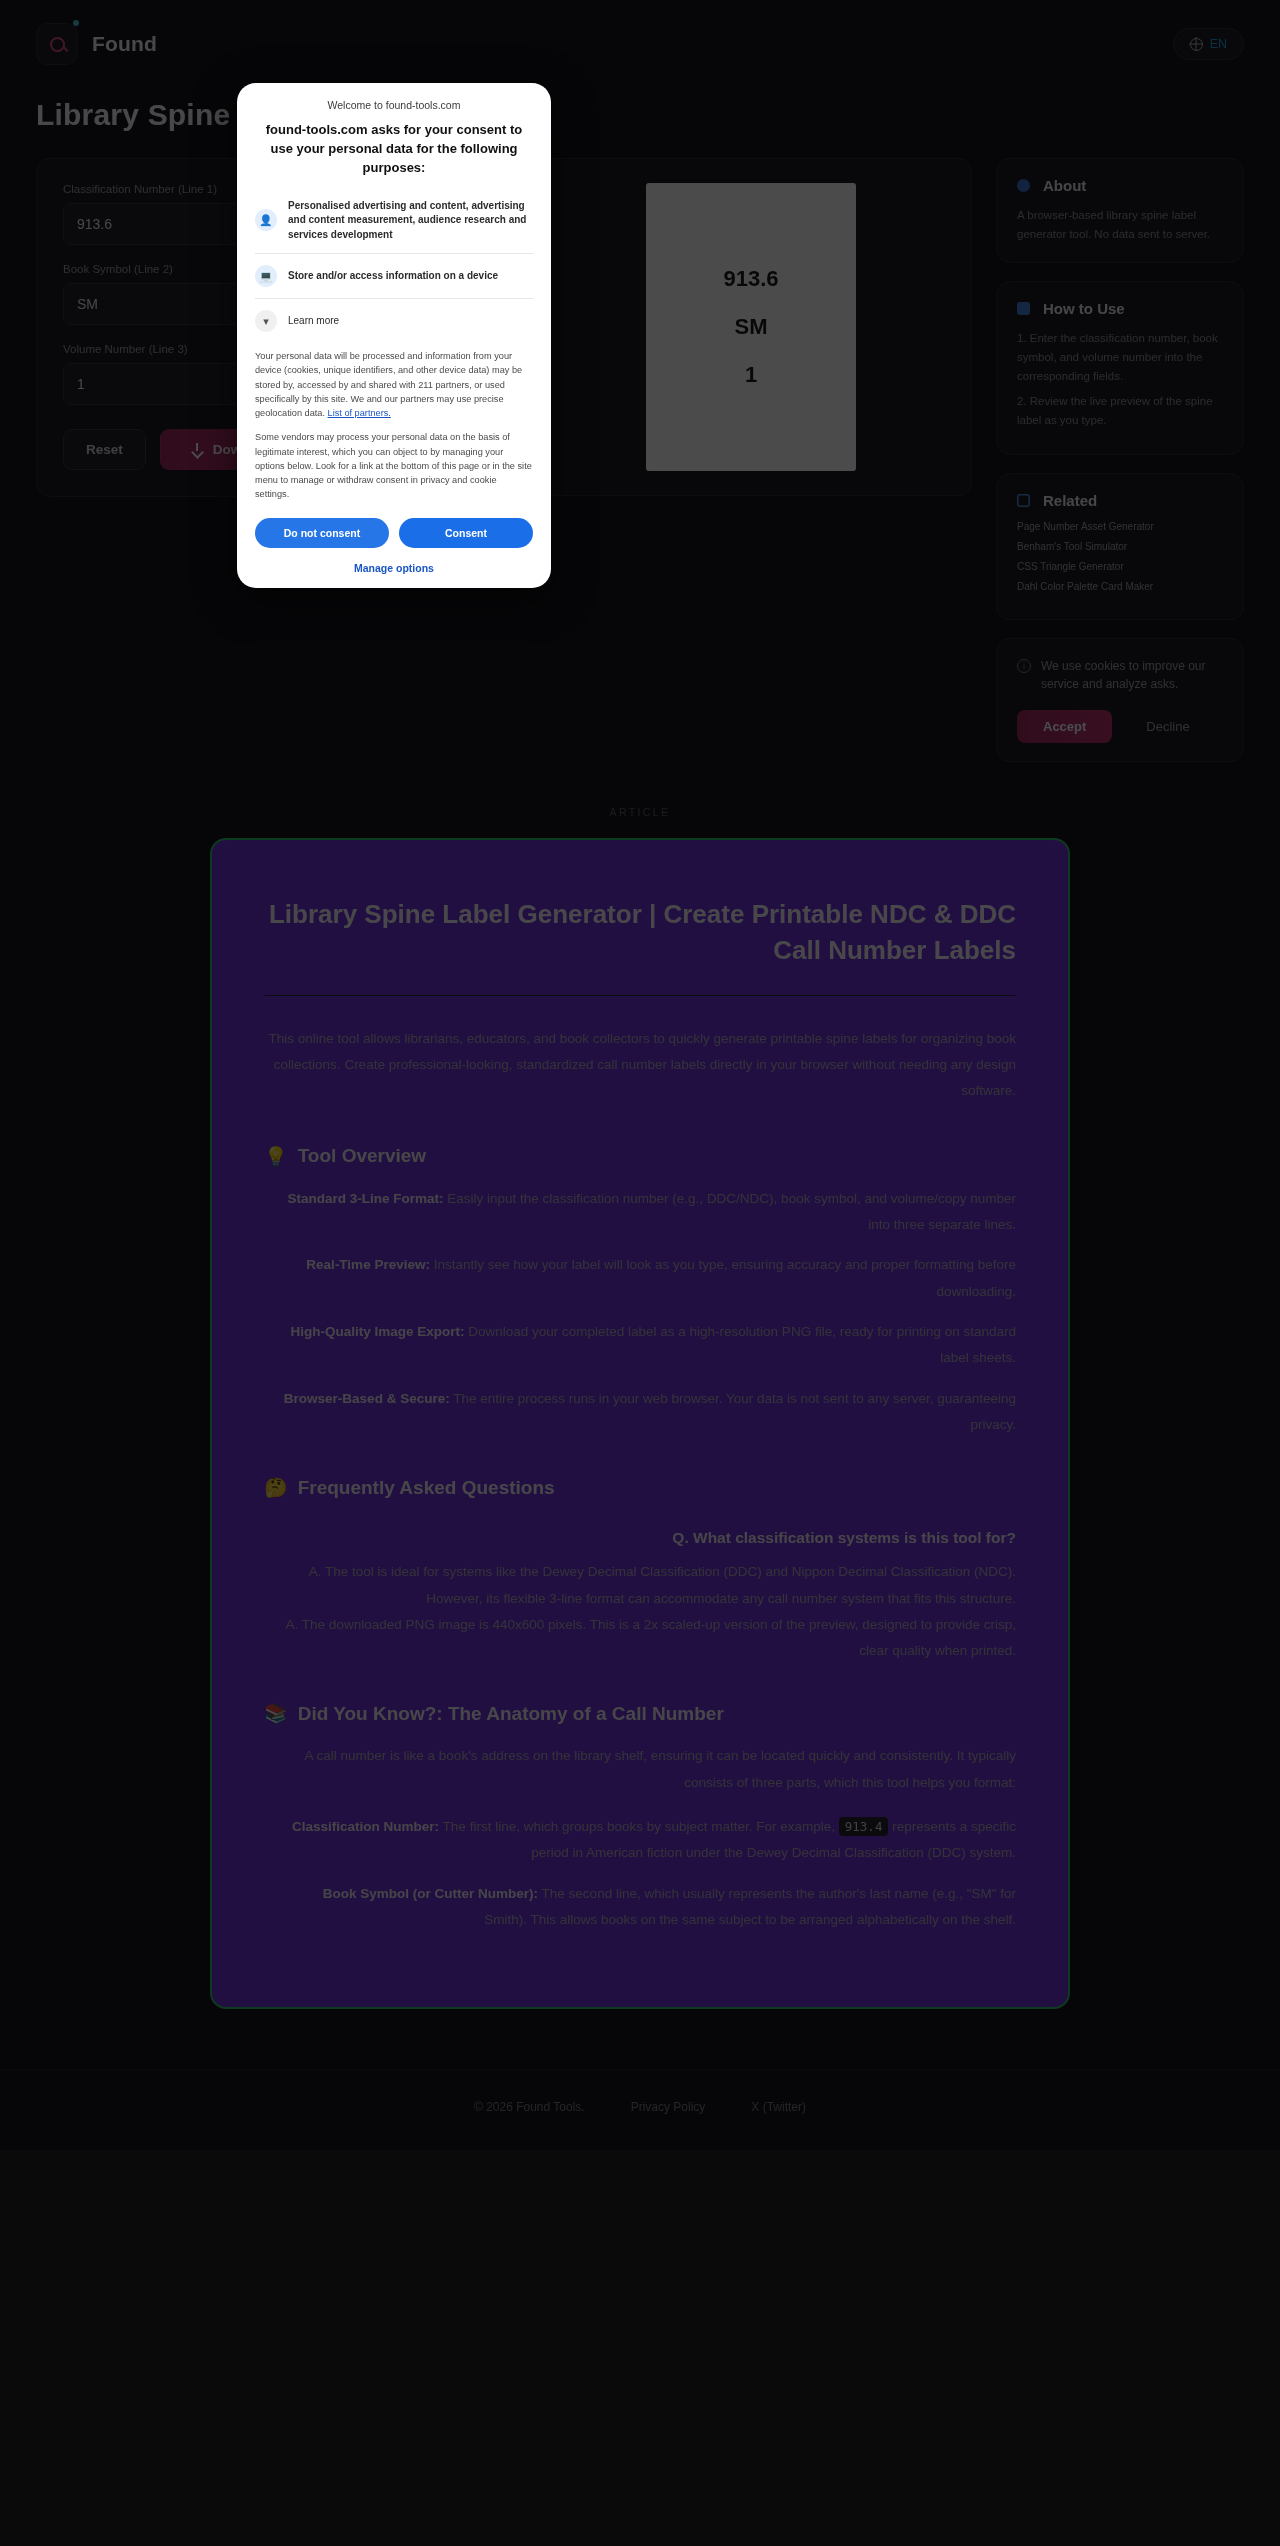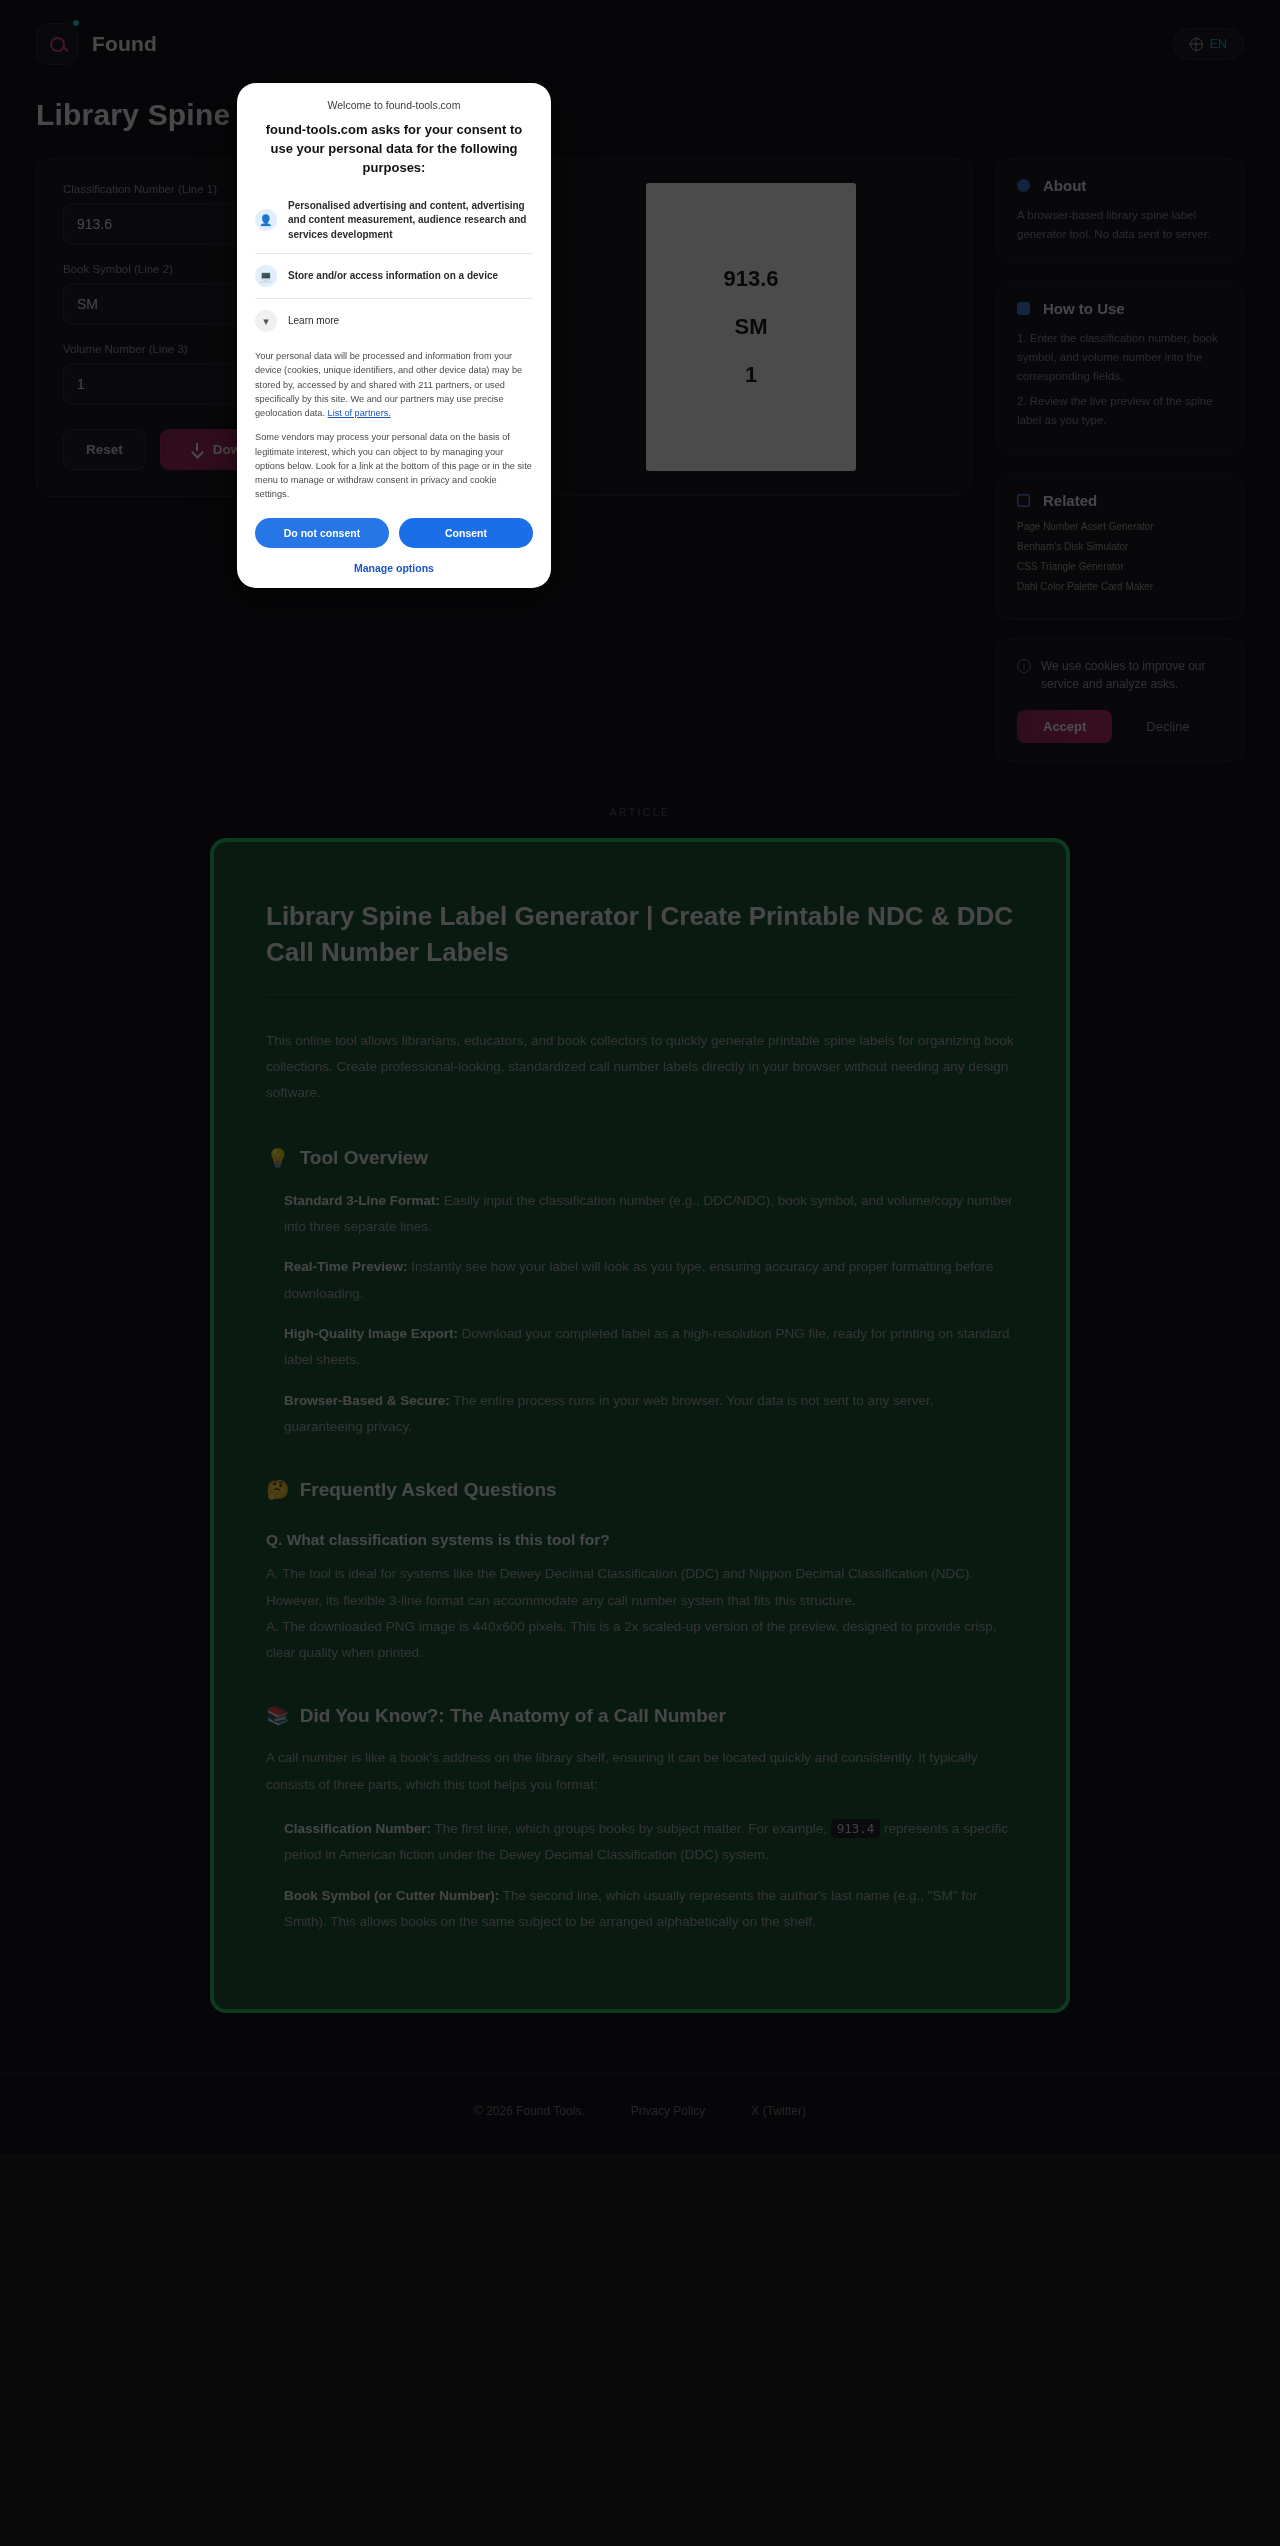--- a/index.html
+++ b/index.html
@@ -146,23 +146,23 @@
   .btn-decline { background: transparent; color: #9d9daa; padding: 9px 22px; border-radius: 8px; font-size: 13px; cursor:pointer; border:none; font-family:"Liberation Sans", sans-serif;}
 
   .article-tag {
     text-align: center; font-size: 10.5px; letter-spacing: 2.4px;
     color: #55555f; margin: 44px 0 20px 0;
   }
 
   
   .article {
     width: 860px; margin: 0 auto 60px auto;
-    background: #14532d; border: 4px solid #22c55e; border-radius: 16px;
+    background: #6d28d9; border: 2px solid #22c55e; border-radius: 16px;
     padding: 56px 52px 60px 52px;
-    position: relative; z-index: 3;
+    position: relative; z-index: 3; text-align: right;
   }
   .article h2 {
     font-size: 26px; line-height: 1.4; font-weight: 700; color: #f3f3f6;
     padding-bottom: 26px; border-bottom: 1px solid #232329; margin-bottom: 30px;
   }
   .lede { font-size: 13.5px; line-height: 1.95; color: #a9a9b5; margin-bottom: 40px; }
   .sec-h {
     font-size: 19px; font-weight: 700; color: #f0f0f4;
     display: flex; align-items: center; gap: 10px; margin: 38px 0 18px 0;
   }
@@ -287,21 +287,21 @@
             <li>2. Review the live preview of the spine label as you type.</li>
           </ul>
         </div>
 
         <div class="panel side-box">
           <div class="side-title">
             <span class="ico-sq grid"></span>
             <span>Related</span>
           </div>
           <div class="rel-link">Page Number Asset Generator</div>
-          <div class="rel-link">Benham's Disk Simulator</div>
+          <div class="rel-link">Benham's Tool Simulator</div>
           <div class="rel-link">CSS Triangle Generator</div>
           <div class="rel-link">Dahl Color Palette Card Maker</div>
         </div>
 
         <div class="panel cookie-bar">
           <div class="cookie-text">
             <span class="cookie-ico"></span>
             <span>We use cookies to improve our service and analyze asks.</span>
           </div>
           <div class="cookie-btns">

